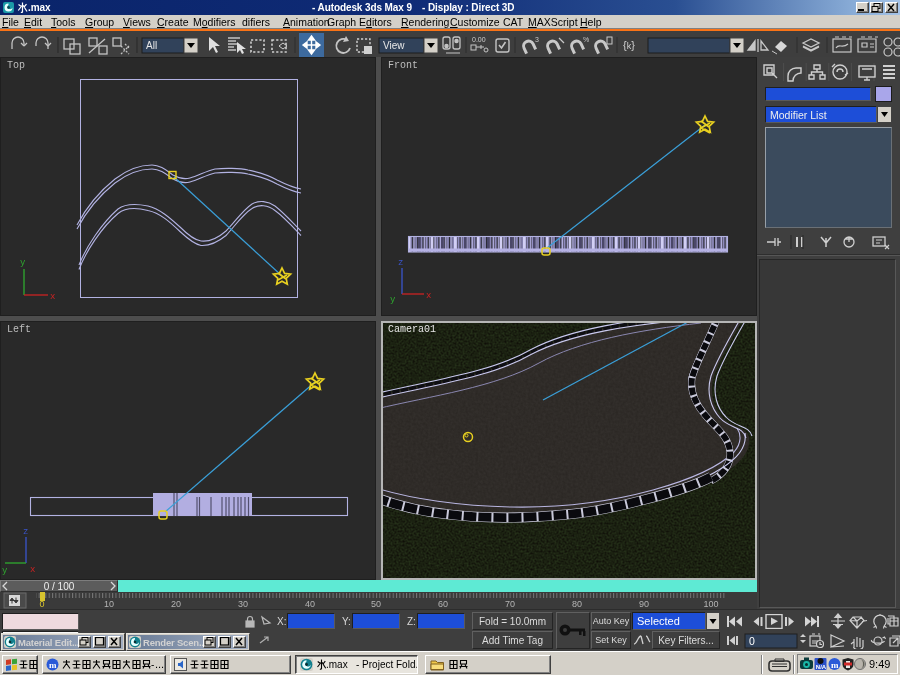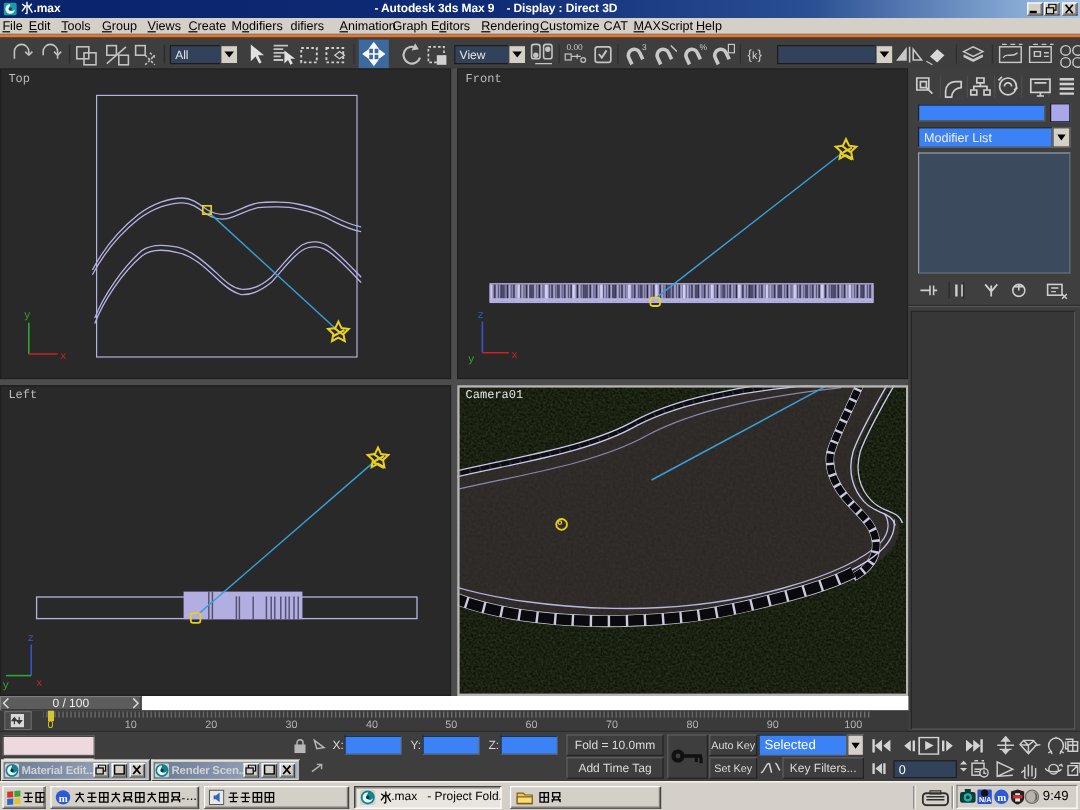--- a/index.html
+++ b/index.html
@@ -12,25 +12,25 @@
 #menu{left:0;top:15px;width:900px;height:14px;background:#d4d0c8;color:#000;font-size:10.5px;line-height:14px;white-space:nowrap;border-bottom:1px solid #808080}
 #menu span{position:absolute;top:0}
 
 #toolbar{left:0;top:29px;width:900px;height:28px;background:#3e3e3e;border-top:2px solid #f97316}
 
 #vpwrap{left:0;top:57px;width:757px;height:523px;background:#4d4d4d}
 .vp{position:absolute;background:#292929;box-shadow:inset 0 0 0 1px #1f1f1f}
 
 #panel{left:757px;top:57px;width:143px;height:552px;background:#3f3f3f}
 
-#slider{left:0;top:580px;width:757px;height:12px;background:#ffffff}
+#slider{left:0;top:580px;width:757px;height:12px;background:#5eead4}
 #ruler{left:0;top:592px;width:757px;height:17px;background:#3a3a3a}
 
 #status{left:0;top:609px;width:900px;height:42px;background:#3e3e3e;border-top:1px solid #2c2c2c}
-.fld{position:absolute;background:#3b82f6;border:1px solid;border-color:#1f1f1f #5a5a5a #5a5a5a #1f1f1f;color:#fff;font-size:10px}
+.fld{position:absolute;background:#1d4ed8;border:1px solid;border-color:#1f1f1f #5a5a5a #5a5a5a #1f1f1f;color:#fff;font-size:10px}
 .btn{position:absolute;background:#3e3e3e;border:1px solid;border-color:#606060 #242424 #242424 #606060;color:#dcdcdc;font-size:10px;text-align:center;white-space:nowrap;overflow:hidden}
 .lbl{position:absolute;color:#d8d8d8;font-size:10px}
 
 .miniwin{position:absolute;top:633px;width:124px;height:18px;background:#d4d0c8;border:1px solid;border-color:#e8e6e0 #404040 #404040 #e8e6e0;padding:1px}
 .minititle{height:14px;background:linear-gradient(to right,#697b96,#a3afc3);position:relative}
 .minititle .txt{position:absolute;left:15px;top:2px;color:#d2d2d2;font-size:9.5px;letter-spacing:-0.2px;font-weight:bold;white-space:nowrap}
 .mwbtn{position:absolute;top:1px;width:13px;height:12px;background:#d4d0c8;border:1px solid;border-color:#fff #404040 #404040 #fff;box-shadow:inset -1px -1px 0 #808080;font-size:8px;line-height:10px;text-align:center;color:#000;font-weight:bold}
 
 #taskbar{left:0;top:651px;width:900px;height:24px;background:#d4d0c8;border-top:1px solid #fff}
 .task{position:absolute;top:3px;height:19px;background:#d4d0c8;border:1px solid;border-color:#fff #404040 #404040 #fff;box-shadow:inset -1px -1px 0 #808080;font-size:11px;color:#000;line-height:17px;white-space:nowrap;overflow:hidden}

